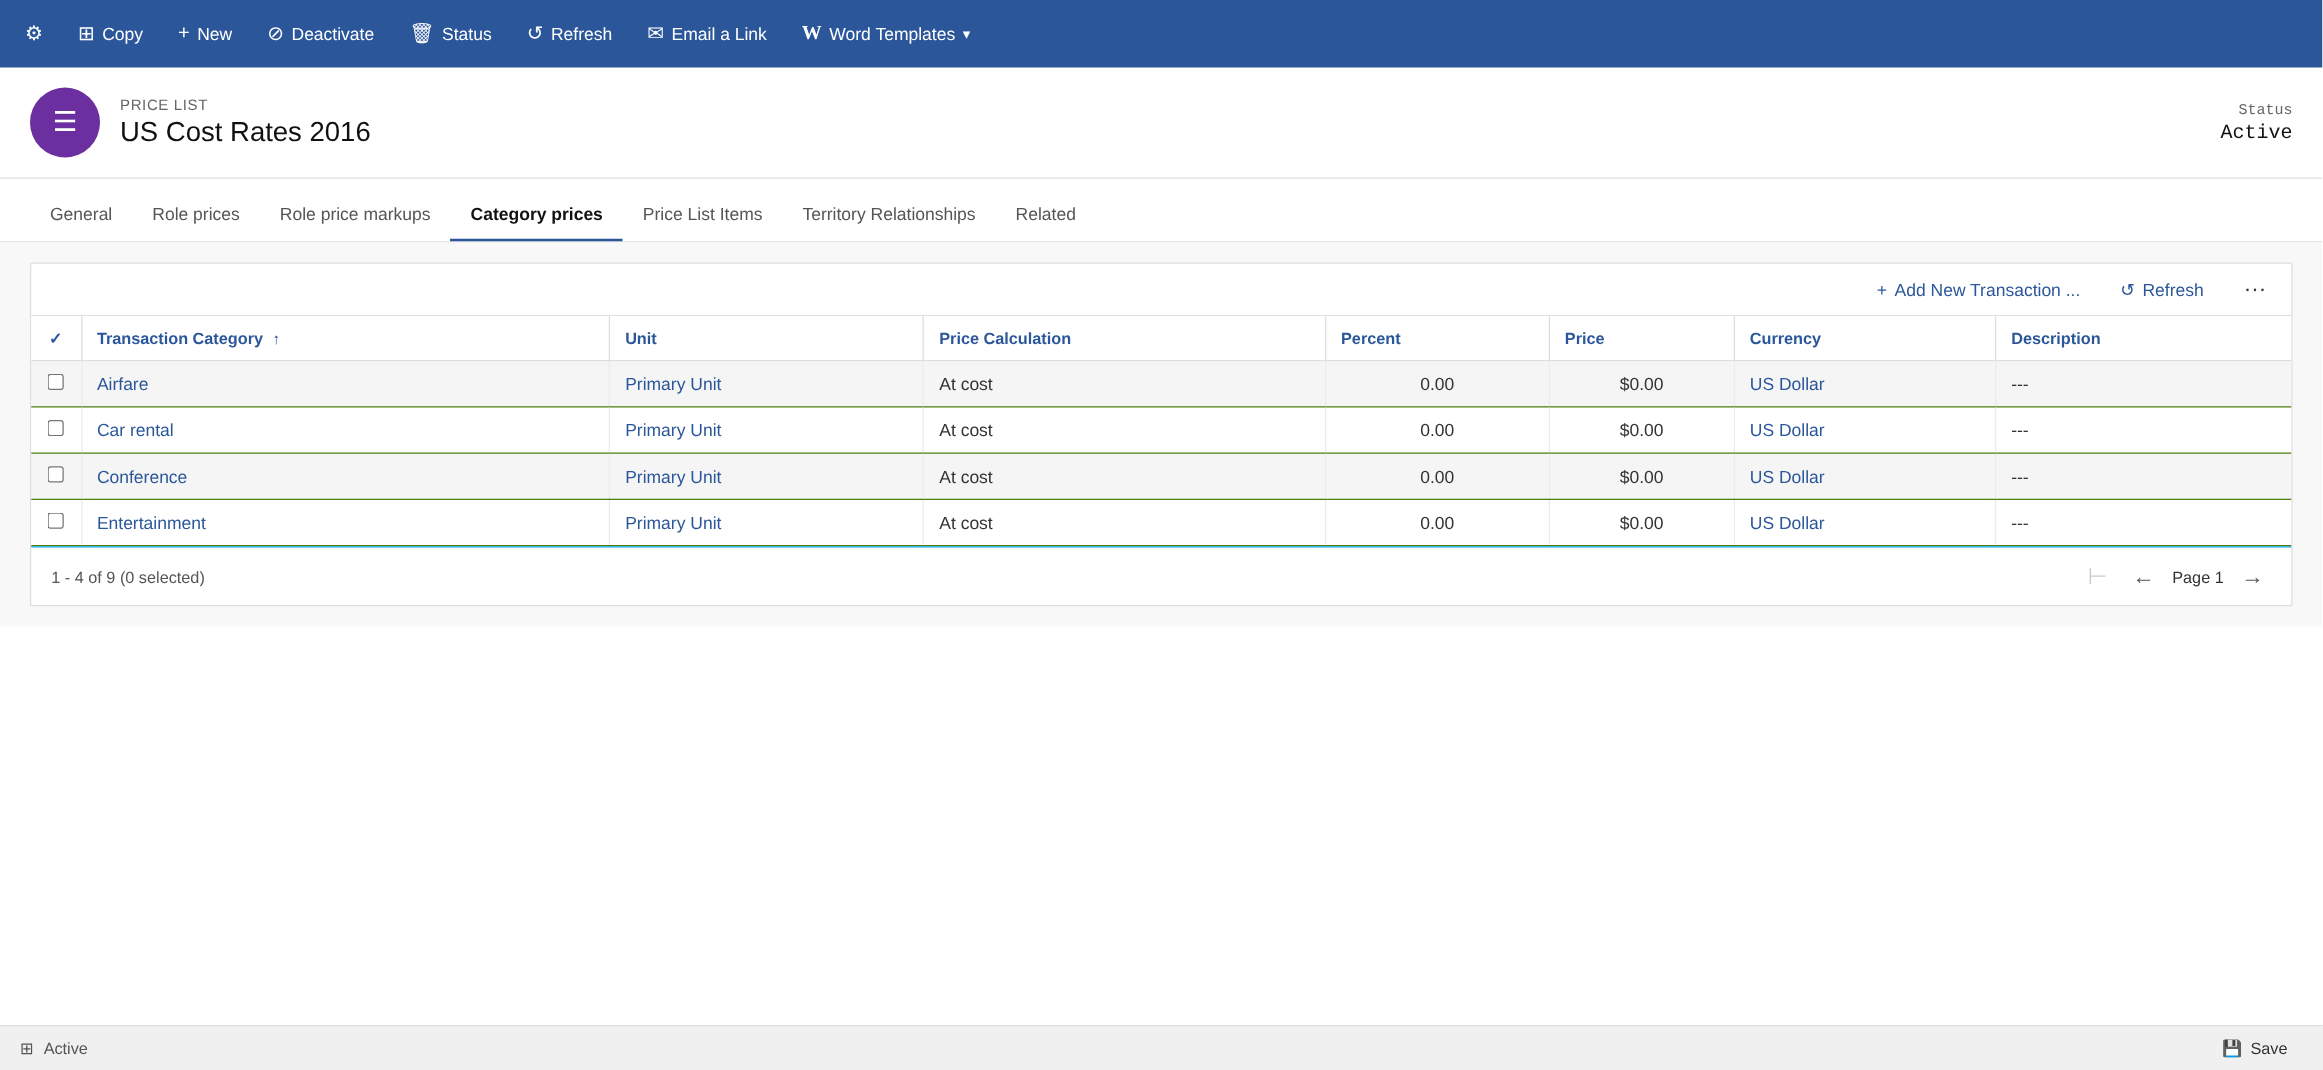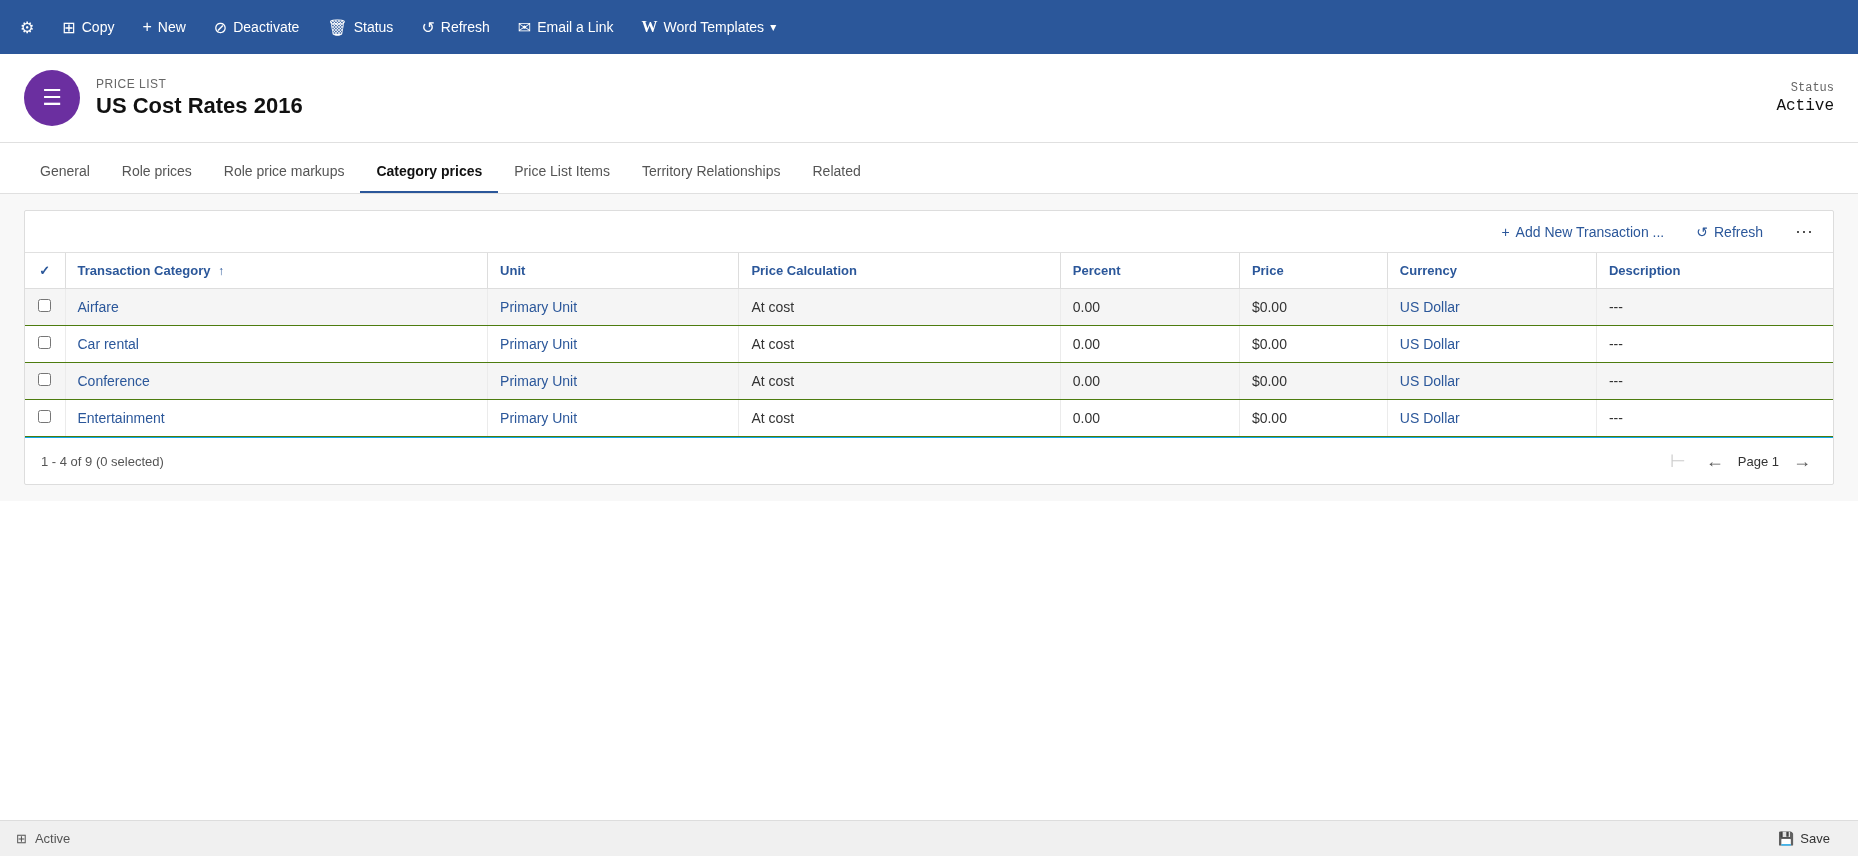--- a/index.html
+++ b/index.html
@@ -41,21 +41,21 @@
     }
     .header-left { display: flex; align-items: center; gap: 16px; }
     .avatar {
       width: 56px; height: 56px;
       background: #6b2fa0;
       border-radius: 50%;
       display: flex; align-items: center; justify-content: center;
       color: #fff; font-size: 22px;
     }
     .record-label { font-size: 12px; color: #666; text-transform: uppercase; letter-spacing: 0.5px; }
-    .record-title { font-size: 22px; font-weight: 700; color: #111; margin-top: 2px; }
+    .record-title { font-size: 22px; font-weight: 400; color: #111; margin-top: 2px; }
     .header-right { text-align: right; font-family: Liberation Mono, monospace; }
     .status-label { font-size: 12px; color: #666; }
     .status-value { font-size: 16px; color: #111; margin-top: 2px; }
 
     
     .tabs {
       display: flex;
       align-items: center;
       padding: 0 24px;
       border-bottom: 1px solid #e0e0e0;
@@ -141,21 +141,21 @@
       padding: 10px 12px;
       font-size: 14px;
       border-bottom: 1px solid #4d7c0f;
       border-right: 1px solid #ebebeb;
       vertical-align: middle;
     }
     .data-table td:last-child { border-right: none; }
     .data-table tr:nth-child(odd) td { background: #f5f5f5; }
     .data-table tr:nth-child(even) td { background: #fff; }
     .link-text { color: #2b579a; cursor: pointer; }
-    .text-right { text-align: left; }
+    .text-right { text-align: center; }
     .sort-icon { color: #2b579a; margin-left: 4px; font-size: 12px; }
 
     
     .pagination {
       display: flex;
       align-items: center;
       justify-content: space-between;
       padding: 10px 16px;
       border-top: 1px solid #0ea5e9;
       font-size: 13px;

